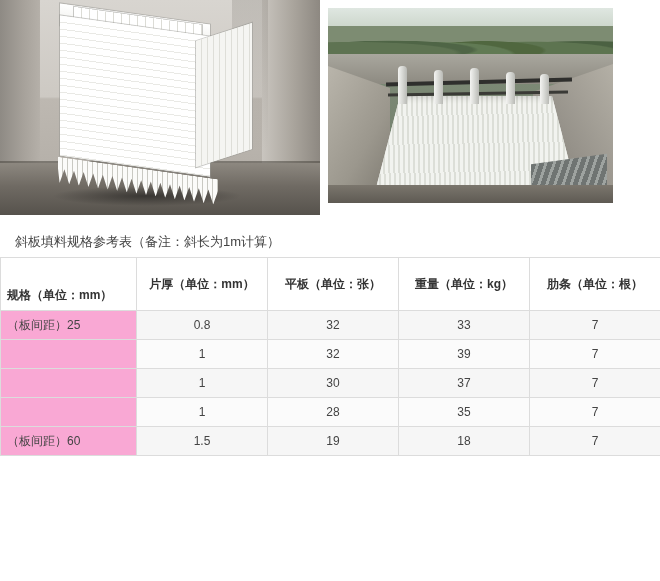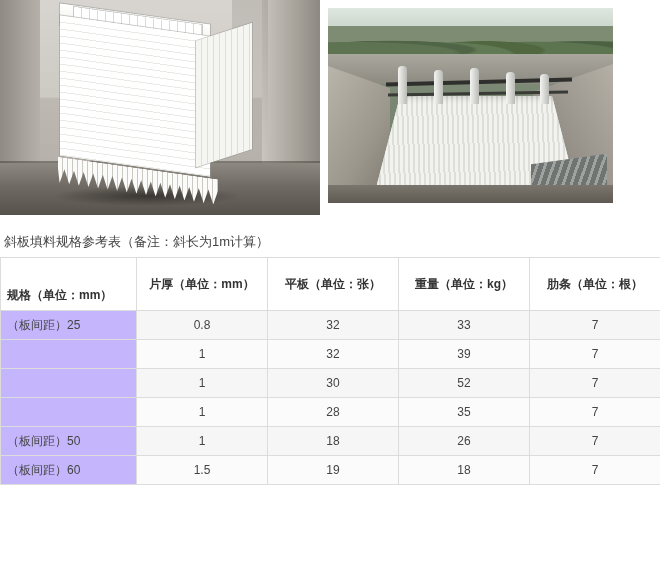--- a/index.html
+++ b/index.html
@@ -191,21 +191,21 @@
     background: repeating-linear-gradient(110deg, #6f7472 0 5px, #9ea3a0 5px 8px);
     transform: skewY(-8deg);
   }
   .tank-ground {
     position: absolute; left: 0; bottom: 0; width: 100%; height: 18px;
     background: linear-gradient(180deg, #7b766d 0%, #5e5a53 100%);
   }
 
   
   .caption {
-    margin: 18px 0 6px 4px;
+    margin: 18px 0 6px 15px;
     font-size: 13px;
     color: #444;
     line-height: 18px;
   }
 
   
   table.spec {
     border-collapse: collapse;
     width: 660px;
     table-layout: fixed;
@@ -230,21 +230,21 @@
   }
   table.spec th.corner {
     text-align: left;
     padding-left: 6px;
     vertical-align: bottom;
     padding-bottom: 6px;
   }
   table.spec td.rowhead {
     text-align: left;
     padding-left: 6px;
-    background: #c4b5fd;
+    background: #f9a8d4;
   }
   table.spec tbody tr:nth-child(odd) td:not(.rowhead) {
     background: #f6f6f6;
   }
   table.spec tbody tr:nth-child(even) td:not(.rowhead) {
     background: #fbfbfb;
   }
   col.c0 { width: 136px; }
   col.c1 { width: 131px; }
   col.c2 { width: 131px; }
@@ -327,38 +327,31 @@
         <td class="rowhead"></td>
         <td>1</td>
         <td>32</td>
         <td>39</td>
         <td>7</td>
       </tr>
       <tr>
         <td class="rowhead"></td>
         <td>1</td>
         <td>30</td>
-        <td>52</td>
+        <td>37</td>
         <td>7</td>
       </tr>
       <tr>
         <td class="rowhead"></td>
         <td>1</td>
         <td>28</td>
         <td>35</td>
         <td>7</td>
       </tr>
       <tr>
-        <td class="rowhead">（板间距）50</td>
-        <td>1</td>
-        <td>18</td>
-        <td>26</td>
-        <td>7</td>
-      </tr>
-      <tr>
         <td class="rowhead">（板间距）60</td>
         <td>1.5</td>
         <td>19</td>
         <td>18</td>
         <td>7</td>
       </tr>
     </tbody>
   </table>
 
 </div>

